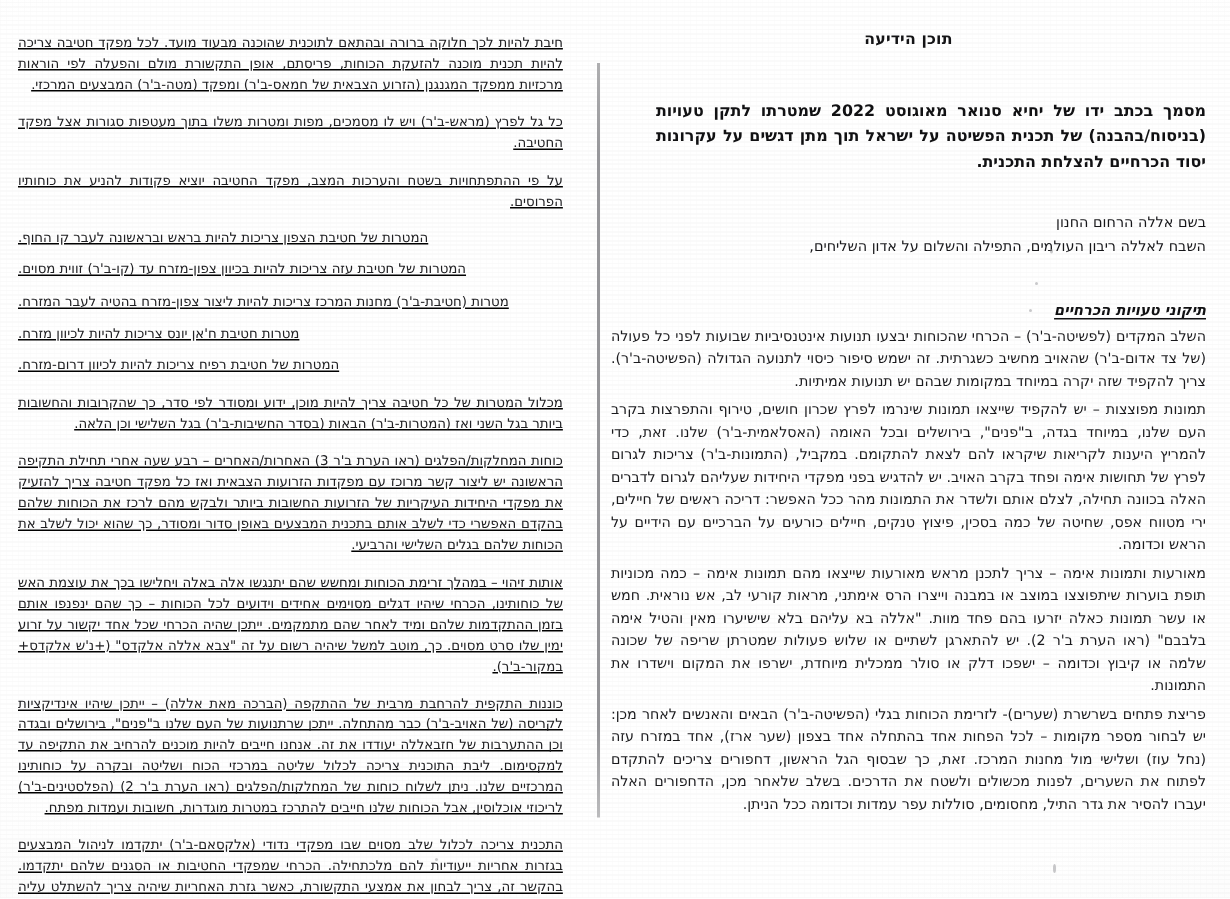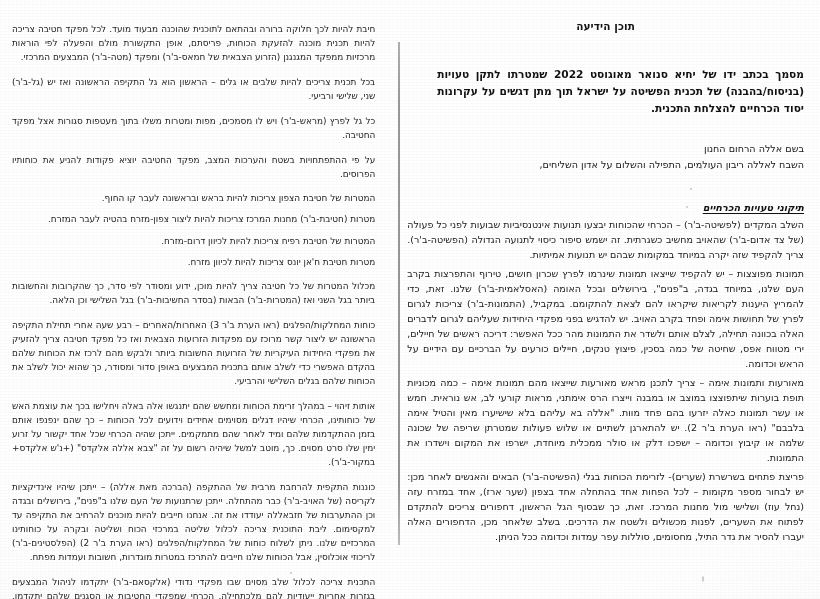--- a/index.html
+++ b/index.html
@@ -48,20 +48,21 @@
     position: relative;
     box-sizing: border-box;
   }
   .col-right {
     width: 484px;
     padding: 12px 16px 10px 18px;
   }
   .col-left {
     width: 438px;
     padding: 12px 14px 10px 12px;
+    text-decoration: underline;
   }
 
   .divider {
     position: absolute;
     top: 42px;
     right: 420px;
     width: 2px;
     height: 503px;
     background: linear-gradient(to bottom, #a8a8aa 0%, #8e8e92 12%, #8a8a8e 88%, #b6b6b8 100%);
     z-index: 3;
@@ -126,21 +127,21 @@
     line-height: 1.57;
     margin-top: 11px;
     color: #202023;
   }
 
   .goal-line {
     font-size: 8.9px;
     line-height: 1.62;
     color: #202023;
     margin-top: 7px;
-    text-align: right;
+    text-align: left;
   }
 
   .goal-block {
     margin-top: 9px;
   }
 
   
   .speck {
     position: absolute;
     background: #9a9a9e;
@@ -173,29 +174,29 @@
     <div class="body-para">השלב המקדים (לפשיטה-ב'ר) – הכרחי שהכוחות יבצעו תנועות אינטנסיביות שבועות לפני כל פעולה (של צד אדום-ב'ר) שהאויב מחשיב כשגרתית. זה ישמש סיפור כיסוי לתנועה הגדולה (הפשיטה-ב'ר). צריך להקפיד שזה יקרה במיוחד במקומות שבהם יש תנועות אמיתיות.</div>
     <div class="body-para">תמונות מפוצצות – יש להקפיד שייצאו תמונות שינרמו לפרץ שכרון חושים, טירוף והתפרצות בקרב העם שלנו, במיוחד בגדה, ב"פנים", בירושלים ובכל האומה (האסלאמית-ב'ר) שלנו. זאת, כדי להמריץ היענות לקריאות שיקראו להם לצאת להתקומם. במקביל, (התמונות-ב'ר) צריכות לגרום לפרץ של תחושות אימה ופחד בקרב האויב. יש להדגיש בפני מפקדי היחידות שעליהם לגרום לדברים האלה בכוונה תחילה, לצלם אותם ולשדר את התמונות מהר ככל האפשר: דריכה ראשים של חיילים, ירי מטווח אפס, שחיטה של כמה בסכין, פיצוץ טנקים, חיילים כורעים על הברכיים עם הידיים על הראש וכדומה.</div>
     <div class="body-para">מאורעות ותמונות אימה – צריך לתכנן מראש מאורעות שייצאו מהם תמונות אימה – כמה מכוניות תופת בוערות שיתפוצצו במוצב או במבנה וייצרו הרס אימתני, מראות קורעי לב, אש נוראית. חמש או עשר תמונות כאלה יזרעו בהם פחד מוות. "אללה בא עליהם בלא שישיערו מאין והטיל אימה בלבבם" (ראו הערת ב'ר 2). יש להתארגן לשתיים או שלוש פעולות שמטרתן שריפה של שכונה שלמה או קיבוץ וכדומה – ישפכו דלק או סולר ממכלית מיוחדת, ישרפו את המקום וישדרו את התמונות.</div>
     <div class="body-para">פריצת פתחים בשרשרת (שערים)- לזרימת הכוחות בגלי (הפשיטה-ב'ר) הבאים והאנשים לאחר מכן: יש לבחור מספר מקומות – לכל הפחות אחד בהתחלה אחד בצפון (שער ארז), אחד במזרח עזה (נחל עוז) ושלישי מול מחנות המרכז. זאת, כך שבסוף הגל הראשון, דחפורים צריכים להתקדם לפתוח את השערים, לפנות מכשולים ולשטח את הדרכים. בשלב שלאחר מכן, הדחפורים האלה יעברו להסיר את גדר התיל, מחסומים, סוללות עפר עמדות וכדומה ככל הניתן.</div>
 
   </div>
 
   <div class="col col-left">
 
     <div class="body-para">חיבת להיות לכך חלוקה ברורה ובהתאם לתוכנית שהוכנה מבעוד מועד. לכל מפקד חטיבה צריכה להיות תכנית מוכנה להזעקת הכוחות, פריסתם, אופן התקשורת מולם והפעלה לפי הוראות מרכזיות ממפקד המגנגנן (הזרוע הצבאית של חמאס-ב'ר) ומפקד (מטה-ב'ר) המבצעים המרכזי.</div>
-    <div class="body-para">בכל תכנית צריכים להיות שלבים או גלים – הראשון הוא גל התקיפה הראשונה ואז יש (גל-ב'ר) שני, שלישי ורביעי.</div>
     <div class="body-para">כל גל לפרץ (מראש-ב'ר) ויש לו מסמכים, מפות ומטרות משלו בתוך מעטפות סגורות אצל מפקד החטיבה.</div>
     <div class="body-para">על פי ההתפתחויות בשטח והערכות המצב, מפקד החטיבה יוציא פקודות להניע את כוחותיו הפרוסים.</div>
 
     <div class="goal-block">
       <div class="goal-line">המטרות של חטיבת הצפון צריכות להיות בראש ובראשונה לעבר קו החוף.</div>
+      <div class="goal-line">המטרות של חטיבת עזה צריכות להיות בכיוון צפון-מזרח עד (קו-ב'ר) זווית מסוים.</div>
       <div class="goal-line">מטרות (חטיבת-ב'ר) מחנות המרכז צריכות להיות ליצור צפון-מזרח בהטיה לעבר המזרח.</div>
+      <div class="goal-line">מטרות חטיבת ח'אן יונס צריכות להיות לכיוון מזרח.</div>
       <div class="goal-line">המטרות של חטיבת רפיח צריכות להיות לכיוון דרום-מזרח.</div>
-      <div class="goal-line">מטרות חטיבת ח'אן יונס צריכות להיות לכיוון מזרח.</div>
     </div>
 
     <div class="body-para">מכלול המטרות של כל חטיבה צריך להיות מוכן, ידוע ומסודר לפי סדר, כך שהקרובות והחשובות ביותר בגל השני ואז (המטרות-ב'ר) הבאות (בסדר החשיבות-ב'ר) בגל השלישי וכן הלאה.</div>
     <div class="body-para">כוחות המחלקות/הפלגים (ראו הערת ב'ר 3) האחרות/האחרים – רבע שעה אחרי תחילת התקיפה הראשונה יש ליצור קשר מרוכז עם מפקדות הזרועות הצבאית ואז כל מפקד חטיבה צריך להזעיק את מפקדי היחידות העיקריות של הזרועות החשובות ביותר ולבקש מהם לרכז את הכוחות שלהם בהקדם האפשרי כדי לשלב אותם בתכנית המבצעים באופן סדור ומסודר, כך שהוא יכול לשלב את הכוחות שלהם בגלים השלישי והרביעי.</div>
     <div class="body-para">אותות זיהוי – במהלך זרימת הכוחות ומחשש שהם יתנגשו אלה באלה ויחלישו בכך את עוצמת האש של כוחותינו, הכרחי שיהיו דגלים מסוימים אחידים וידועים לכל הכוחות – כך שהם ינפנפו אותם בזמן ההתקדמות שלהם ומיד לאחר שהם מתמקמים. ייתכן שהיה הכרחי שכל אחד יקשור על זרוע ימין שלו סרט מסוים. כך, מוטב למשל שיהיה רשום על זה "צבא אללה אלקדס" (+נ'ש אלקדס+ במקור-ב'ר).</div>
     <div class="body-para">כוננות התקפית להרחבת מרבית של ההתקפה (הברכה מאת אללה) – ייתכן שיהיו אינדיקציות לקריסה (של האויב-ב'ר) כבר מהתחלה. ייתכן שרתנועות של העם שלנו ב"פנים", בירושלים ובגדה וכן ההתערבות של חזבאללה יעודדו את זה. אנחנו חייבים להיות מוכנים להרחיב את התקיפה עד למקסימום. ליבת התוכנית צריכה לכלול שליטה במרכזי הכוח ושליטה ובקרה על כוחותינו המרכזיים שלנו. ניתן לשלוח כוחות של המחלקות/הפלגים (ראו הערת ב'ר 2) (הפלסטינים-ב'ר) לריכוזי אוכלוסין, אבל הכוחות שלנו חייבים להתרכז במטרות מוגדרות, חשובות ועמדות מפתח.</div>
     <div class="body-para">התכנית צריכה לכלול שלב מסוים שבו מפקדי נדודי (אלקסאם-ב'ר) יתקדמו לניהול המבצעים בגזרות אחריות ייעודיות להם מלכתחילה. הכרחי שמפקדי החטיבות או הסגנים שלהם יתקדמו. בהקשר זה, צריך לבחון את אמצעי התקשורת, כאשר גזרת האחריות שיהיה צריך להשתלט עליה תהיה גדולה מאוד, תוך (מאמצים-ב'ר) להשבית כל ניסיון (צד כחול-ב'ר) להתנגדות והשתלטות על יכולות צבאיות.</div>
 
   </div>
 

